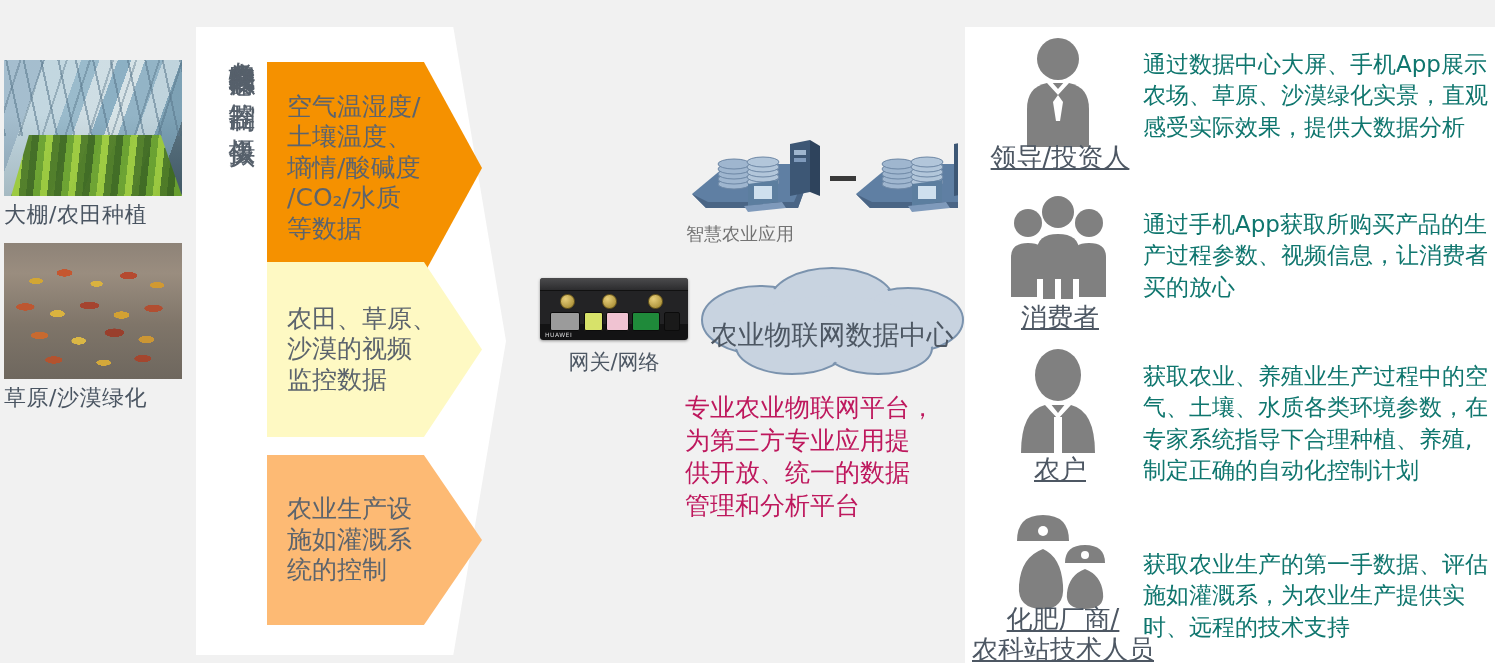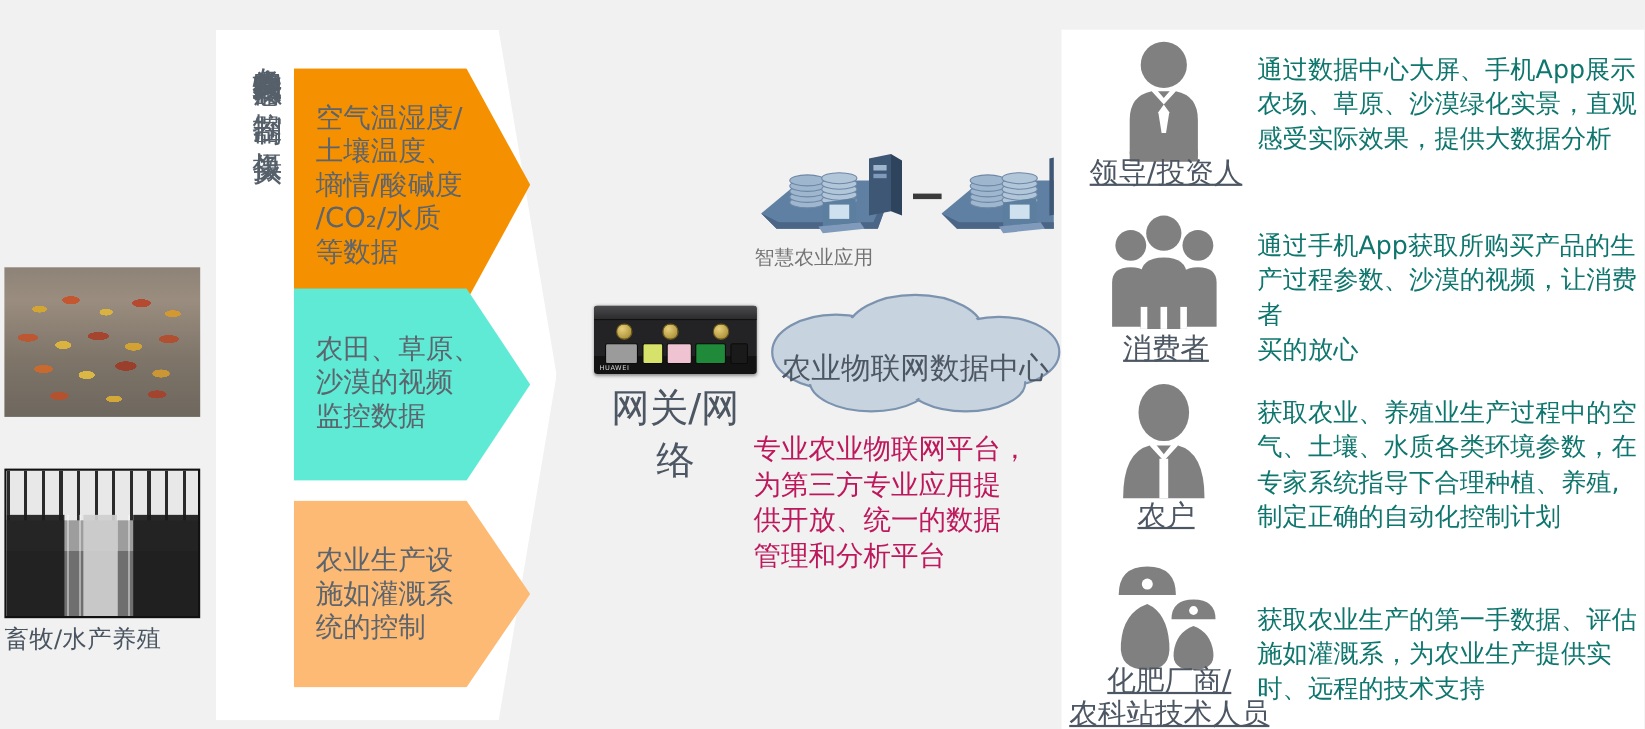--- a/index.html
+++ b/index.html
@@ -75,41 +75,41 @@
 
   .vert-label{position:absolute;left:210px;top:40px;width:46px;height:610px;
     writing-mode:vertical-rl;text-orientation:upright;
     font-size:27px;line-height:1.02;color:#56606b;letter-spacing:1px;white-space:pre;}
 
   .chev{position:absolute;color:#5c646d;font-size:25px;line-height:1.22;
     box-sizing:border-box;display:flex;align-items:center;}
   .chev span{display:block;white-space:pre-line;}
   .chev-orange{left:267px;top:62px;width:215px;height:212px;background:#f59100;
     clip-path:polygon(0 0,73% 0,100% 50%,73% 100%,0 100%);padding:0 0 0 20px;}
-  .chev-blue{left:267px;top:262px;width:215px;height:175px;background:#5eead4;
-    clip-path:polygon(0 0,73% 0,100% 50%,73% 100%,0 100%);padding:0 0 0 20px;font-family:Liberation Mono, monospace;}
+  .chev-blue{left:267px;top:262px;width:215px;height:175px;background:#fef9c3;
+    clip-path:polygon(0 0,73% 0,100% 50%,73% 100%,0 100%);padding:0 0 0 20px;}
   .chev-gray{left:267px;top:455px;width:215px;height:170px;background:#fdba74;
     clip-path:polygon(0 0,73% 0,100% 50%,73% 100%,0 100%);padding:0 0 0 20px;}
 
   
   .servers{position:absolute;left:686px;top:136px;width:272px;height:86px;}
   .srv-label{position:absolute;left:686px;top:222px;width:272px;text-align:left;
     font-size:18px;color:#737373;}
 
   .router-wrap{position:absolute;left:540px;top:278px;width:148px;height:62px;}
   .router{width:148px;height:62px;border-radius:3px;
      background:linear-gradient(180deg,#3a3a3c 0 10%,#232325 10% 74%,#131314 74% 100%);
      position:relative;overflow:hidden;box-shadow:0 1px 3px rgba(0,0,0,.4);}
   .router .top-strip{position:absolute;left:0;right:0;top:0;height:12px;
      background:linear-gradient(180deg,#4b4b4d,#2c2c2e);border-bottom:1px solid #111;}
   .ant{position:absolute;top:16px;width:13px;height:13px;border-radius:50%;
      background:radial-gradient(circle at 35% 30%,#e8cf7a,#9c8129);border:1px solid #6d5a1c;}
   .jack{position:absolute;top:34px;height:17px;border-radius:2px;border:1px solid #0b0b0b;}
   .router-label{position:absolute;left:540px;top:348px;width:148px;text-align:center;
-     font-size:35px;color:#4d5763;}
+     font-size:21px;color:#4d5763;}
 
   .cloud{position:absolute;left:682px;top:262px;width:300px;height:120px;}
   .cloud-text{position:absolute;left:682px;top:297px;width:300px;text-align:center;
      font-size:27px;color:#4d5763;white-space:nowrap;margin-top:20px;}
 
   .center-para{position:absolute;left:685px;top:392px;width:270px;font-size:25px;
      line-height:1.30;color:#be185d;white-space:pre-line;}
 
   
   .right-panel{position:absolute;left:965px;top:27px;width:530px;height:636px;background:#ffffff;}
@@ -121,29 +121,30 @@
      line-height:1.36;color:#0f766e;white-space:pre-line;}
   .persona-name.wide{width:260px;left:-32px;}
 </style>
 </head>
 <body>
 
 <div class="stage">
 
   <div class="photo-col">
 
+    <div class="photo-card" style="top:0">
+      <div class="photo ph-green"></div>
+      <div class="photo-cap">大棚/农田种植</div>
+    </div>
 
     <div class="photo-card" style="top:183px">
       <div class="photo ph-desert"></div>
-    </div>
-
-    <div class="photo-card" style="top:366px">
-      <div class="photo ph-barn"></div>
-      <div class="photo-cap">畜牧/水产养殖</div>
-    </div>
+      <div class="photo-cap">草原/沙漠绿化</div>
+    </div>
+
   </div>
 
   <div class="white-panel"></div>
 
   <div class="vert-label">各类农业物联网传感器 控制器 摄像头</div>
 
   <div class="chev chev-orange">
     <span>空气温湿度/
 土壤温度、
 墒情/酸碱度
@@ -293,21 +294,21 @@
           <path d="M69 102 L69 62 Q69 48 86 48 Q103 48 103 62 L103 102 Z" fill="#808080"></path>
           <circle cx="55" cy="17" r="16" fill="#808080"></circle>
           <path d="M34 104 L34 56 Q34 39 55 39 Q76 39 76 56 L76 104 Z" fill="#808080"></path>
           <rect x="34" y="84" width="6" height="20" fill="#ffffff"></rect>
           <rect x="70" y="84" width="6" height="20" fill="#ffffff"></rect>
           <rect x="52" y="84" width="6" height="20" fill="#ffffff"></rect>
         </svg>
       </div>
       <div class="persona-name">消费者</div>
       <div class="persona-desc">通过手机App获取所购买产品的生
-产过程参数、沙漠的视频，让消费者
+产过程参数、视频信息，让消费者
 买的放心</div>
     </div>
 
     <div class="persona" style="top:320px">
       <div class="persona-icon">
         <svg width="110" height="112" viewBox="0 0 110 112">
           <ellipse cx="55" cy="28" rx="23" ry="26" fill="#808080"></ellipse>
           <path d="M18 106 Q18 64 42 58 L68 58 Q92 64 92 106 Z" fill="#808080"></path>
           <path d="M42 58 L55 72 L68 58 L63 56 L55 66 L47 56 Z" fill="#ffffff"></path>
           <rect x="51" y="70" width="8" height="36" fill="#ffffff"></rect>

